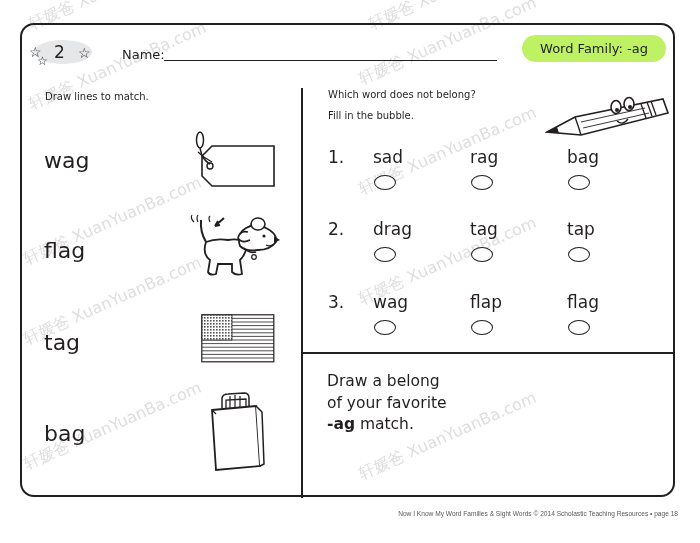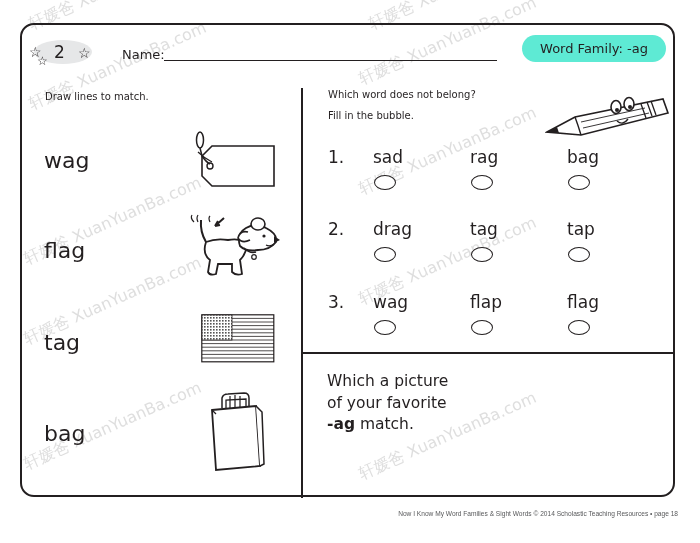--- a/index.html
+++ b/index.html
@@ -61,21 +61,21 @@
       width: 333px;
       height: 0;
       border-top: 1px solid #231f20;
     }
     .family-pill {
       position: absolute;
       left: 522px;
       top: 35px;
       width: 144px;
       height: 27px;
-      background: #5eead4;
+      background: #bef264;
       border-radius: 14px;
       font-size: 13px;
       line-height: 27px;
       text-align: center;
     }
     .v-divider {
       position: absolute;
       left: 301px;
       top: 88px;
       width: 2px;
@@ -294,19 +294,19 @@
 
 <div class="q-num" style="top:292px;">3.</div>
 <div class="q-word" style="left:373px; top:292px;">wag</div>
 <div class="q-word" style="left:470px; top:292px;">flap</div>
 <div class="q-word" style="left:567px; top:292px;">flag</div>
 <div class="bubble" style="left:374px; top:320px;"></div>
 <div class="bubble" style="left:471px; top:320px;"></div>
 <div class="bubble" style="left:568px; top:320px;"></div>
 
 <div class="draw-text">
-  <div>Which a picture</div>
+  <div>Draw a belong</div>
   <div>of your favorite</div>
   <div><b>-ag</b><span style="white-space:pre;"> match.</span></div>
 </div>
 <div style="position:absolute; left:304px; top:440px; width:368px; height:54px;"></div>
 
 <div class="footer">Now I Know My Word Families &amp; Sight Words © 2014 Scholastic Teaching Resources • page 18</div>
 
 </body></html>

